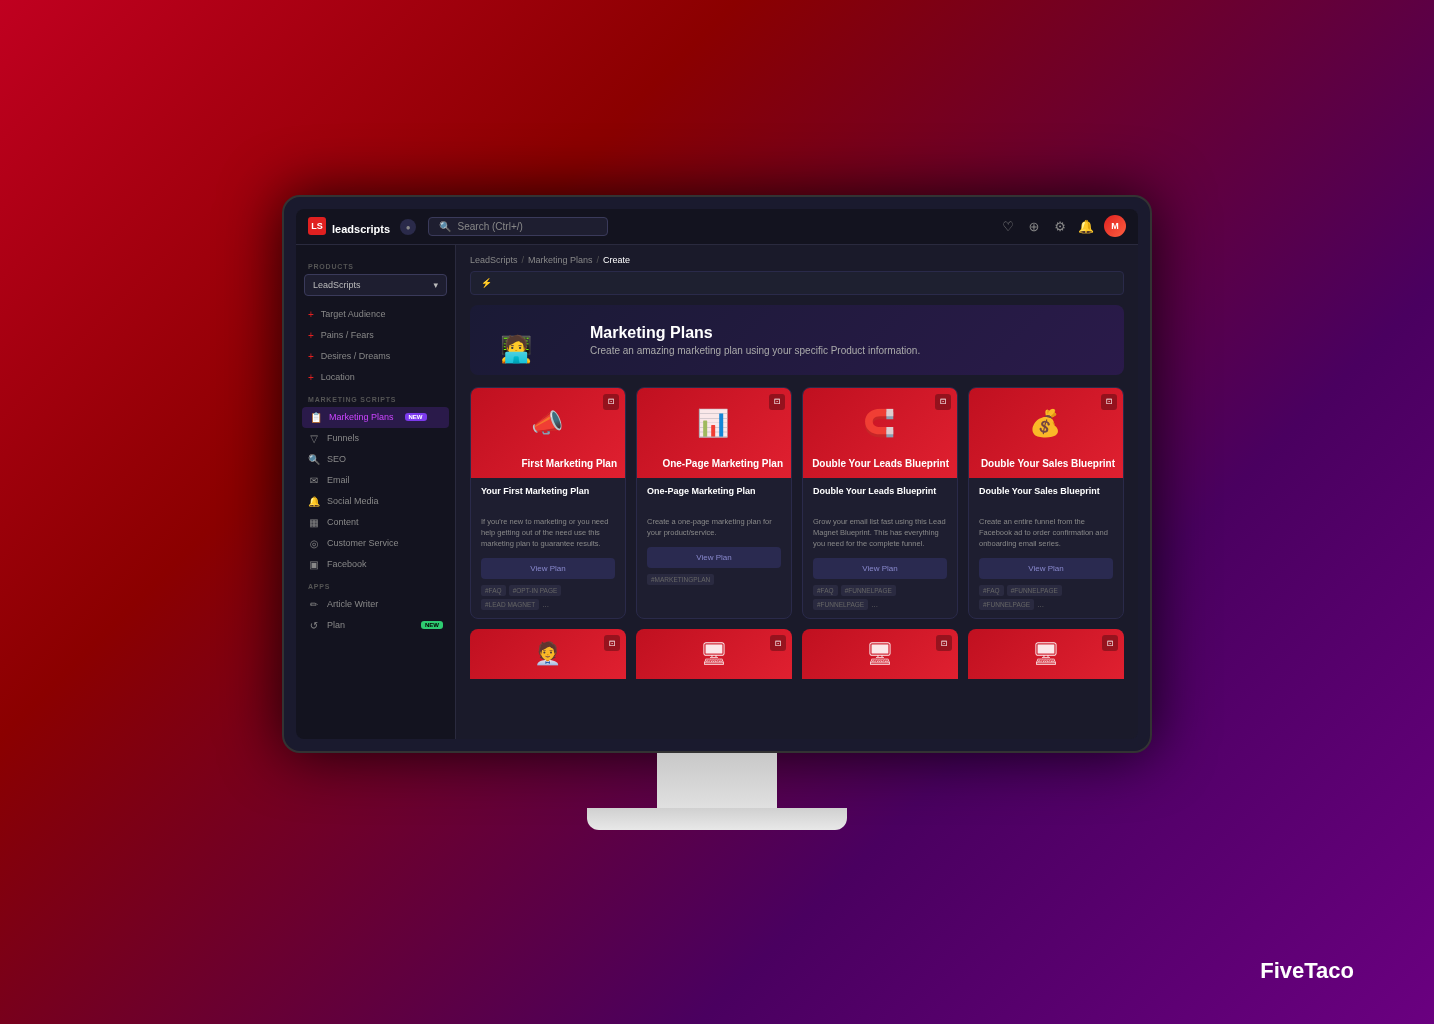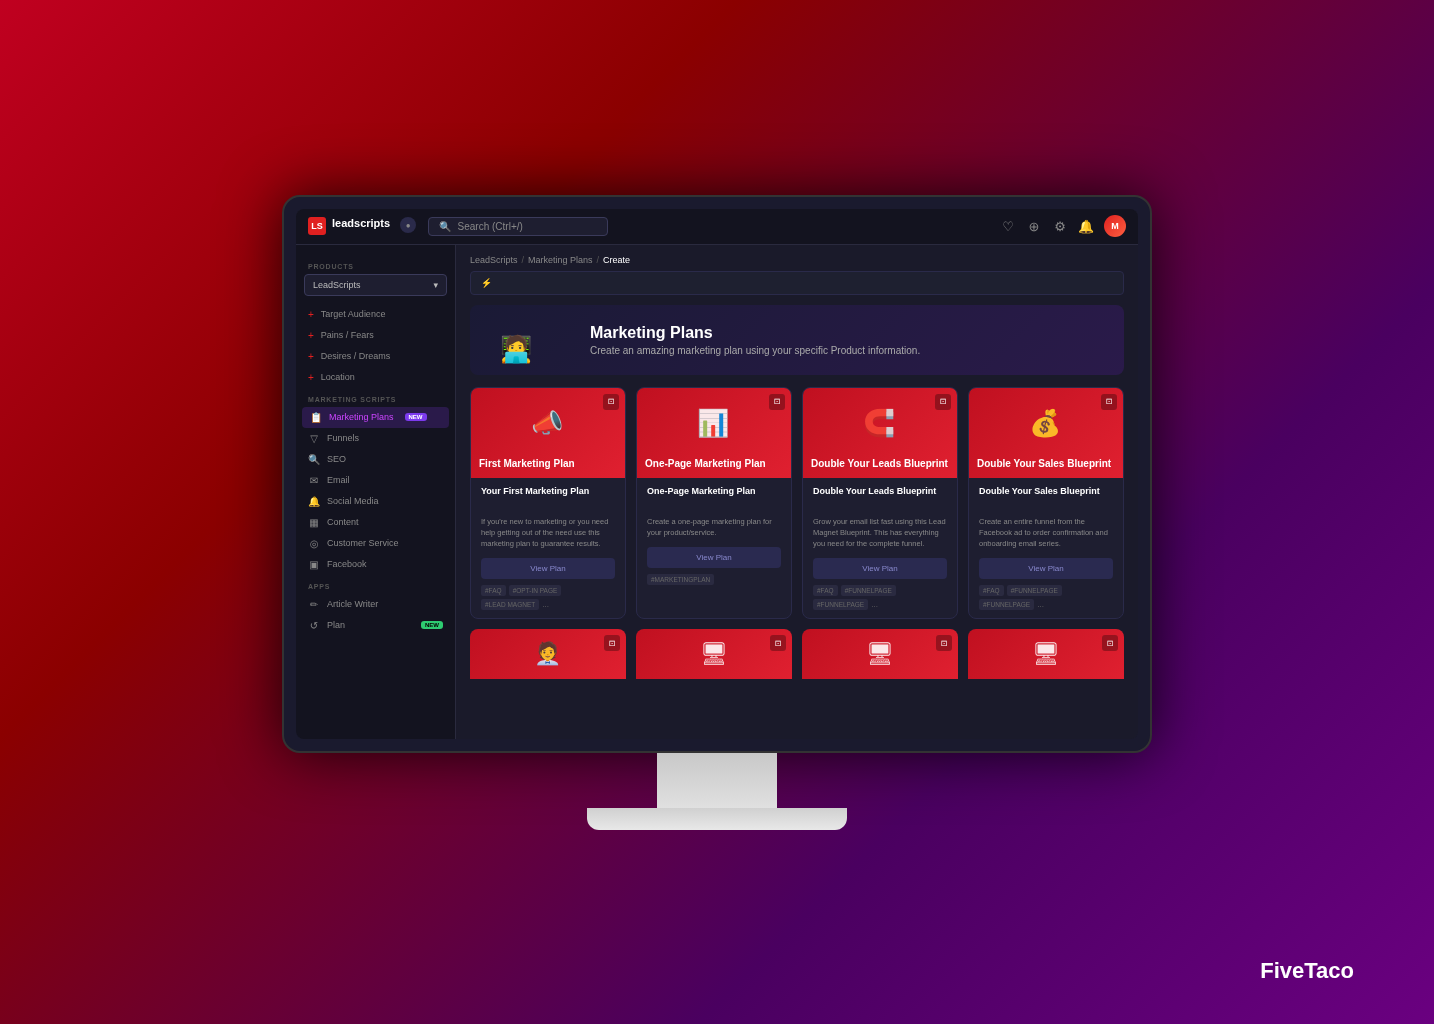--- a/index.html
+++ b/index.html
@@ -61,21 +61,21 @@
       height: 36px;
       display: flex;
       align-items: center;
       padding: 0 12px;
       border-bottom: 1px solid #2a2a3e;
       flex-shrink: 0;
     }
 
     .logo-area {
       display: flex;
-      align-items: flex-start;
+      align-items: flex-end;
       gap: 6px;
       margin-right: 12px;
     }
 
     .logo-icon {
       width: 18px;
       height: 18px;
       background: #e02020;
       border-radius: 3px;
       display: flex;
@@ -364,21 +364,21 @@
       justify-content: center;
       font-size: 8px;
       color: white;
     }
 
     .card-image-title {
       position: absolute;
       bottom: 8px;
       left: 0;
       right: 0;
-      text-align: left;
+      text-align: right;
       color: #fff;
       font-size: 10px;
       font-weight: 700;
       padding: 0 8px;
       line-height: 1.3;
     }
 
     .card-icon-wrap {
       display: flex;
       flex-direction: column;

